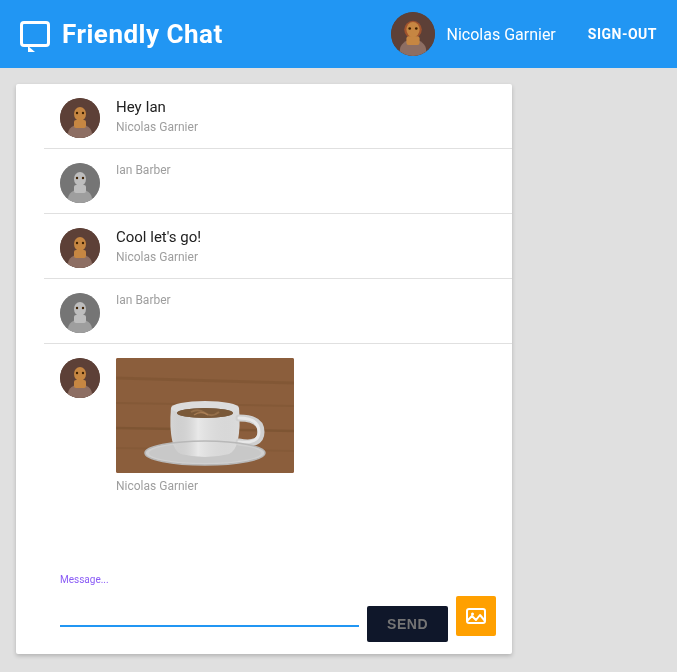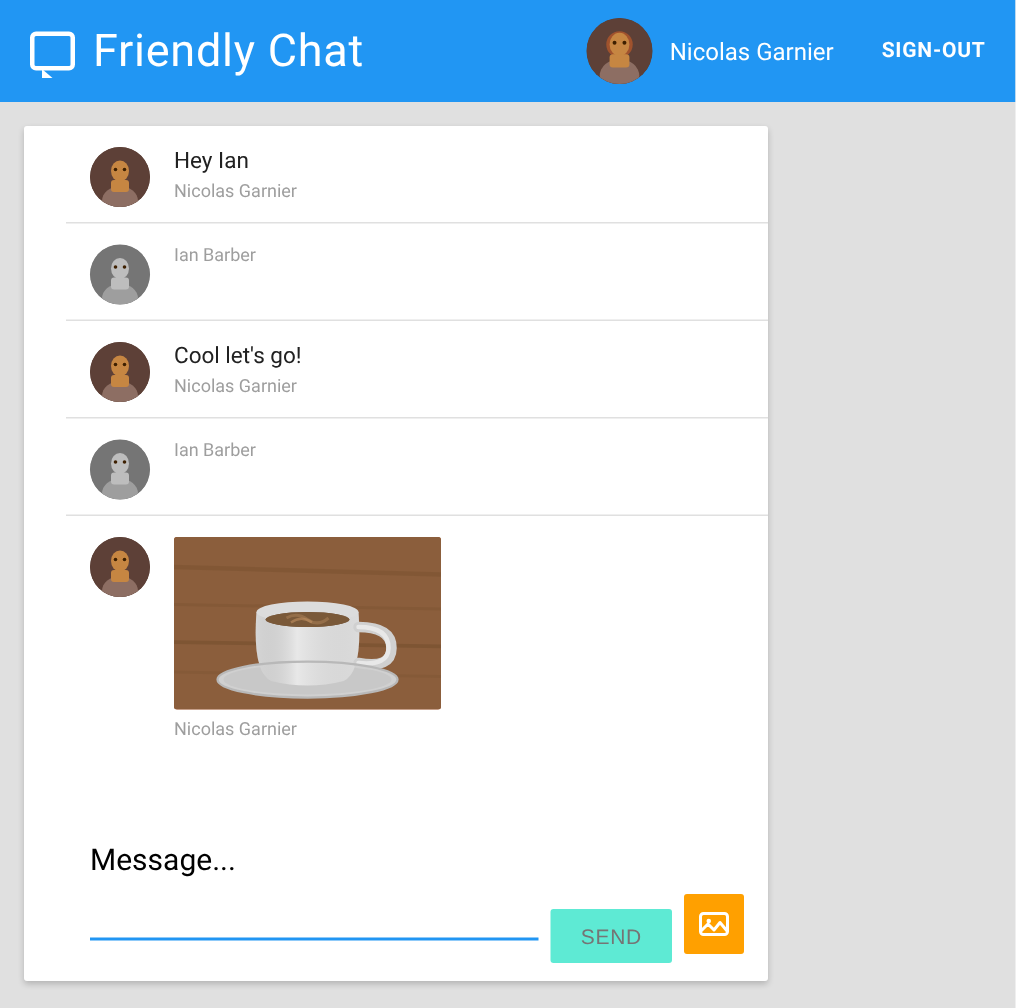--- a/index.html
+++ b/index.html
@@ -33,22 +33,22 @@
     .header-logo-icon::after {
       content: '';
       position: absolute;
       bottom: -8px;
       left: 5px;
       border-left: 7px solid white;
       border-top: 6px solid transparent;
       border-right: 4px solid transparent;
     }
     .header-title {
-      font-size: 30px;
-      font-weight: 400;
+      font-size: 26px;
+      font-weight: 700;
       letter-spacing: 0.5px;
       flex: 1;
     }
     .header-user {
       display: flex;
       align-items: center;
       gap: 12px;
     }
     .header-avatar {
       width: 44px;
@@ -171,22 +171,22 @@
       height: 115px;
     }
 
     
     .chat-input-area {
       padding: 8px 16px 12px 16px;
       border-top: none;
       flex-shrink: 0;
     }
     .message-label {
-      font-size: 20px;
-      color: #000000;
+      font-size: 10px;
+      color: #8b5cf6;
       margin-bottom: 4px;
       display: block;
     }
     .input-row {
       display: flex;
       align-items: center;
       gap: 8px;
     }
     .message-input-wrapper {
       flex: 1;
@@ -196,25 +196,25 @@
     .message-input {
       border: none;
       border-bottom: 2px solid #2196F3;
       outline: none;
       font-size: 14px;
       padding: 2px 0;
       width: 100%;
       color: #212121;
     }
     .send-button {
-      background: #5eead4;
+      background: #0f172a;
       border: none;
       padding: 8px 20px;
       font-size: 14px;
-      font-weight: 400;
+      font-weight: 700;
       letter-spacing: 0.5px;
       color: #757575;
       cursor: pointer;
       border-radius: 2px;
       height: 36px;
       margin-top: 17px;
     }
 
     .image-button {
       background: #FFA000;

